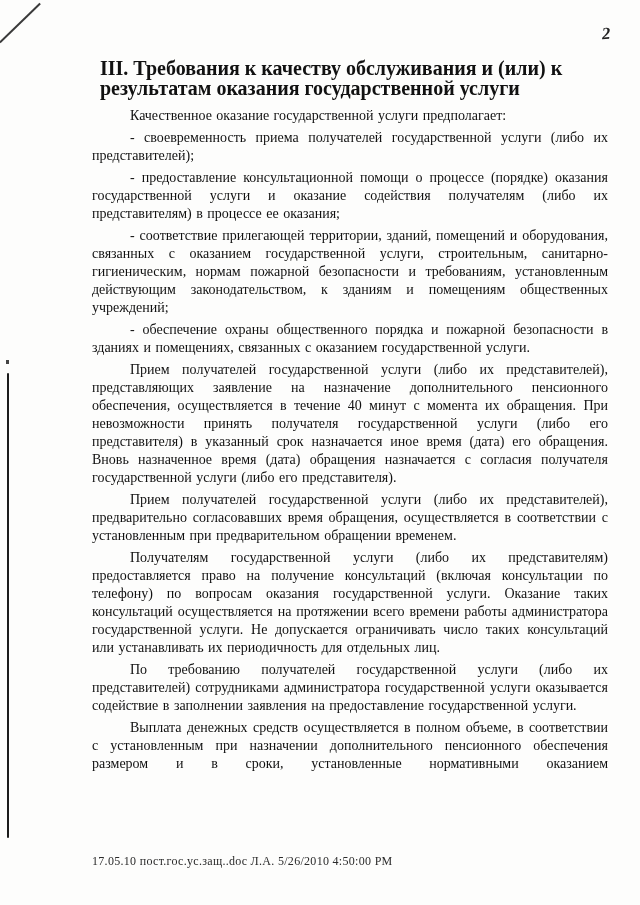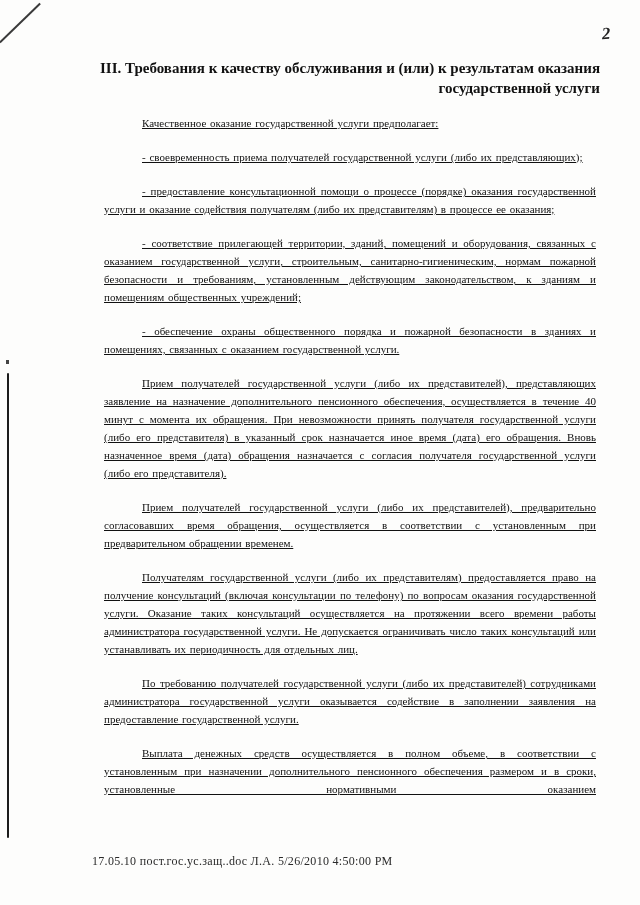--- a/index.html
+++ b/index.html
@@ -18,34 +18,33 @@
     color: #111;
   }
   .content {
     position: absolute;
     left: 88px;
     top: 58px;
     width: 524px;
   }
   .heading {
     font-weight: bold;
-    font-size: 15px;
+    font-size: 20px;
     line-height: 20px;
-    text-align: right;
+    text-align: left;
     max-width: 500px;
     margin: 0 auto 9px auto;
   }
   .body-text p {
-    margin: 16px;
-    font-size: 11px;
+    margin: 4px;
+    font-size: 14px;
     line-height: 18px;
     text-align: justify;
     text-indent: 38px;
     word-spacing: 1px;
-    text-decoration: underline;
   }
   .body-text p.cut {
     text-align-last: justify;
   }
   .page-number {
     position: absolute;
     top: 24px;
     right: 30px;
     font-size: 17px;
     font-weight: bold;
@@ -98,21 +97,21 @@
   <div class="artifact-left-tick"></div>
   <div class="artifact-left-line"></div>
 
   <div class="page-number">2</div>
 
   <div class="content">
     <div class="heading">III. Требования к качеству обслуживания и (или) к результатам оказания государственной услуги</div>
 
     <div class="body-text">
       <p>Качественное оказание государственной услуги предполагает:</p>
-      <p>- своевременность приема получателей государственной услуги (либо их представляющих);</p>
+      <p>- своевременность приема получателей государственной услуги (либо их представителей);</p>
       <p>- предоставление консультационной помощи о процессе (порядке) оказания государственной услуги и оказание содействия получателям (либо их представителям) в процессе ее оказания;</p>
       <p>- соответствие прилегающей территории, зданий, помещений и оборудования, связанных с оказанием государственной услуги, строительным, санитарно-гигиеническим, нормам пожарной безопасности и требованиям, установленным действующим законодательством, к зданиям и помещениям общественных учреждений;</p>
       <p>- обеспечение охраны общественного порядка и пожарной безопасности в зданиях и помещениях, связанных с оказанием государственной услуги.</p>
       <p>Прием получателей государственной услуги (либо их представителей), представляющих заявление на назначение дополнительного пенсионного обеспечения, осуществляется в течение 40 минут с момента их обращения. При невозможности принять получателя государственной услуги (либо его представителя) в указанный срок назначается иное время (дата) его обращения. Вновь назначенное время (дата) обращения назначается с согласия получателя государственной услуги (либо его представителя).</p>
       <p>Прием получателей государственной услуги (либо их представителей), предварительно согласовавших время обращения, осуществляется в соответствии с установленным при предварительном обращении временем.</p>
       <p>Получателям государственной услуги (либо их представителям) предоставляется право на получение консультаций (включая консультации по телефону) по вопросам оказания государственной услуги. Оказание таких консультаций осуществляется на протяжении всего времени работы администратора государственной услуги. Не допускается ограничивать число таких консультаций или устанавливать их периодичность для отдельных лиц.</p>
       <p>По требованию получателей государственной услуги (либо их представителей) сотрудниками администратора государственной услуги оказывается содействие в заполнении заявления на предоставление государственной услуги.</p>
       <p class="cut">Выплата денежных средств осуществляется в полном объеме, в соответствии с установленным при назначении дополнительного пенсионного обеспечения размером и в сроки, установленные нормативными оказанием</p>
     </div>
   </div>

